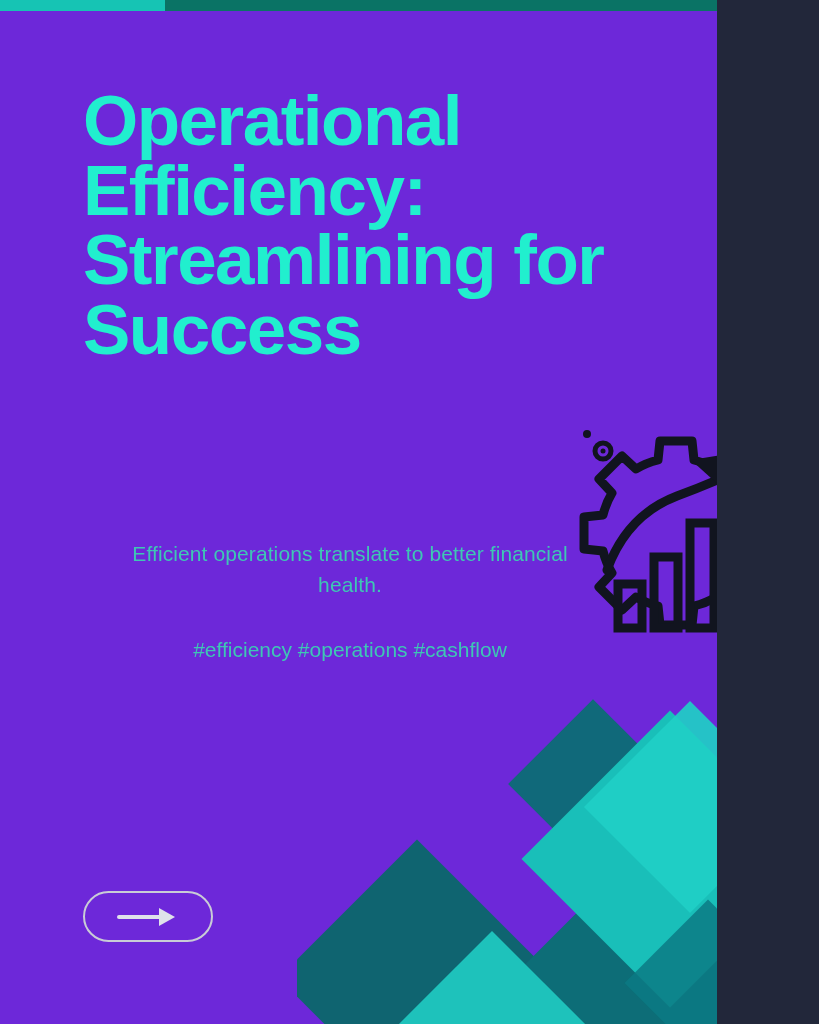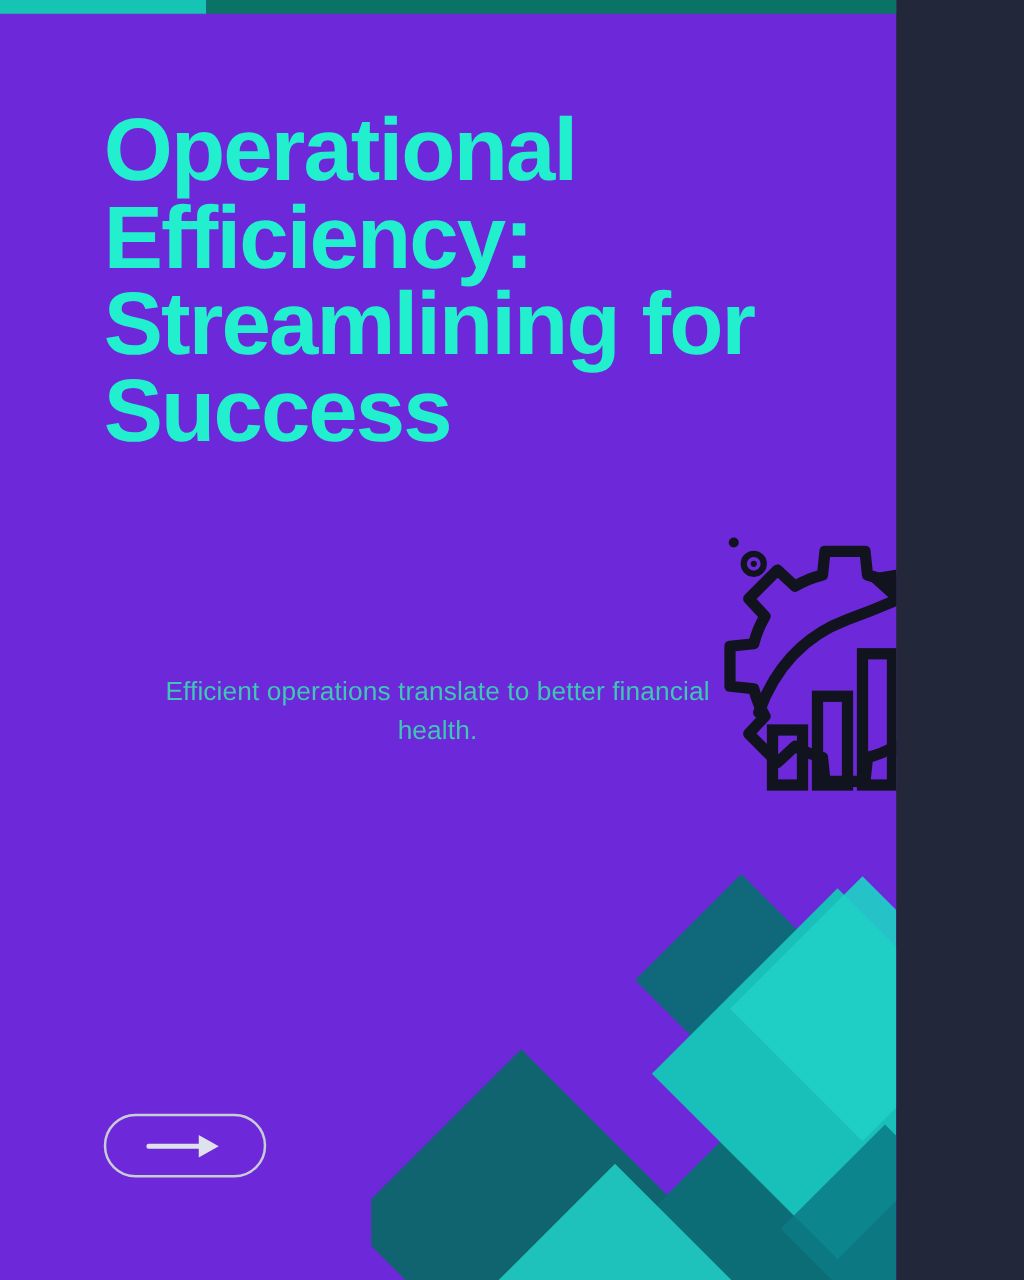--- a/index.html
+++ b/index.html
@@ -203,20 +203,21 @@
         <circle cx="191" cy="30" r="8" fill="none" stroke="#11141f" stroke-width="5"></circle>
         <circle cx="191" cy="30" r="2.5" fill="#11141f"></circle>
         <circle cx="208" cy="14" r="4" fill="#11141f"></circle>
       </svg>
     </div>
 
     <h1 class="title">Operational Efficiency: Streamlining for Success</h1>
 
     <div class="body-block">
       <p class="para">Efficient operations translate to better financial health.</p>
+      <p class="hashtags">#efficiency #operations #cashflow</p>
     </div>
 
     <button class="cta" aria-label="next">
       <span>
         <svg width="62" height="22" viewBox="0 0 62 22" fill="none" xmlns="http://www.w3.org/2000/svg">
           <path d="M2 11 H46" stroke="#dfe2ea" stroke-width="4" stroke-linecap="round"></path>
           <path d="M42 2 L58 11 L42 20 Z" fill="#dfe2ea"></path>
         </svg>
       </span>
     </button>

